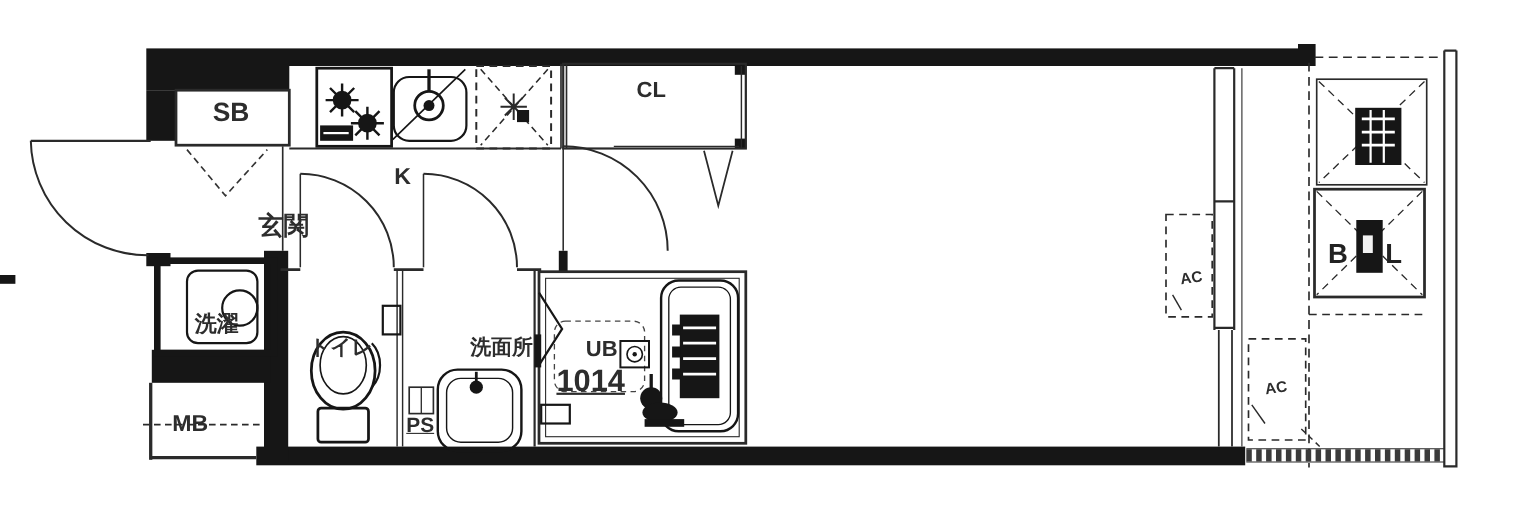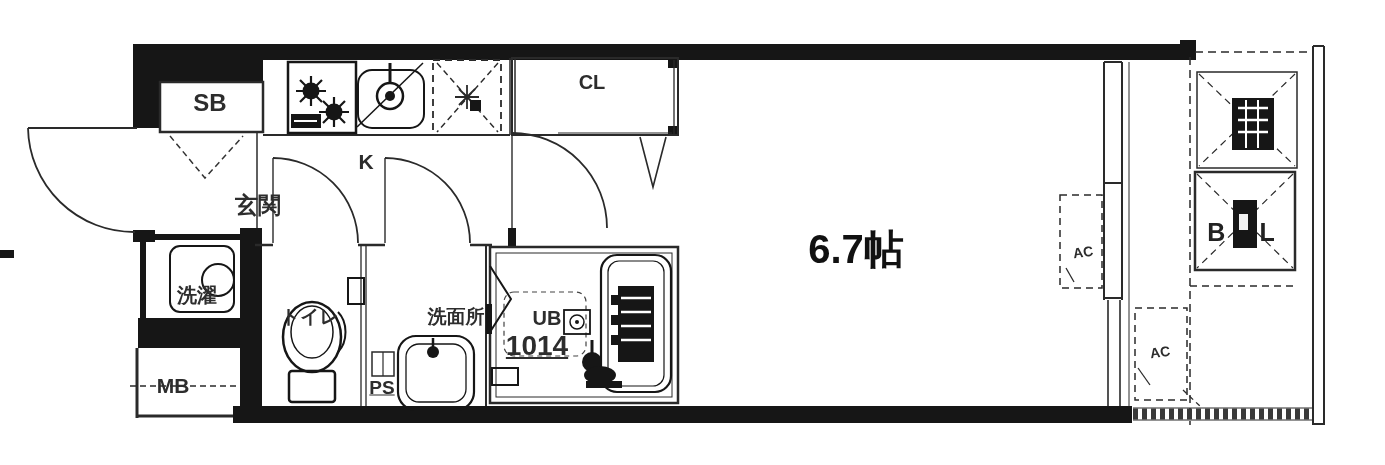--- a/index.html
+++ b/index.html
@@ -227,19 +227,18 @@
   <div class="lbl lbl-genkan">玄関</div>
   <div class="lbl lbl-k">K</div>
   <div class="lbl lbl-cl">CL</div>
   <div class="lbl lbl-laundry">洗濯</div>
   <div class="lbl lbl-mb">MB</div>
   <div class="lbl lbl-toilet">トイレ</div>
   <div class="lbl lbl-washroom">洗面所</div>
   <div class="lbl lbl-ps">PS</div>
   <div class="lbl lbl-ub">UB</div>
   <div class="lbl lbl-ub-size">1014</div>
-  <div class="lbl lbl-room">6.7帖</div>
   <div class="lbl lbl-ac1">AC</div>
   <div class="lbl lbl-ac2">AC</div>
   <div class="lbl lbl-bal">BAL</div>
   <div class="bal-icon"></div>
 
 </div>
 
 </body></html>

